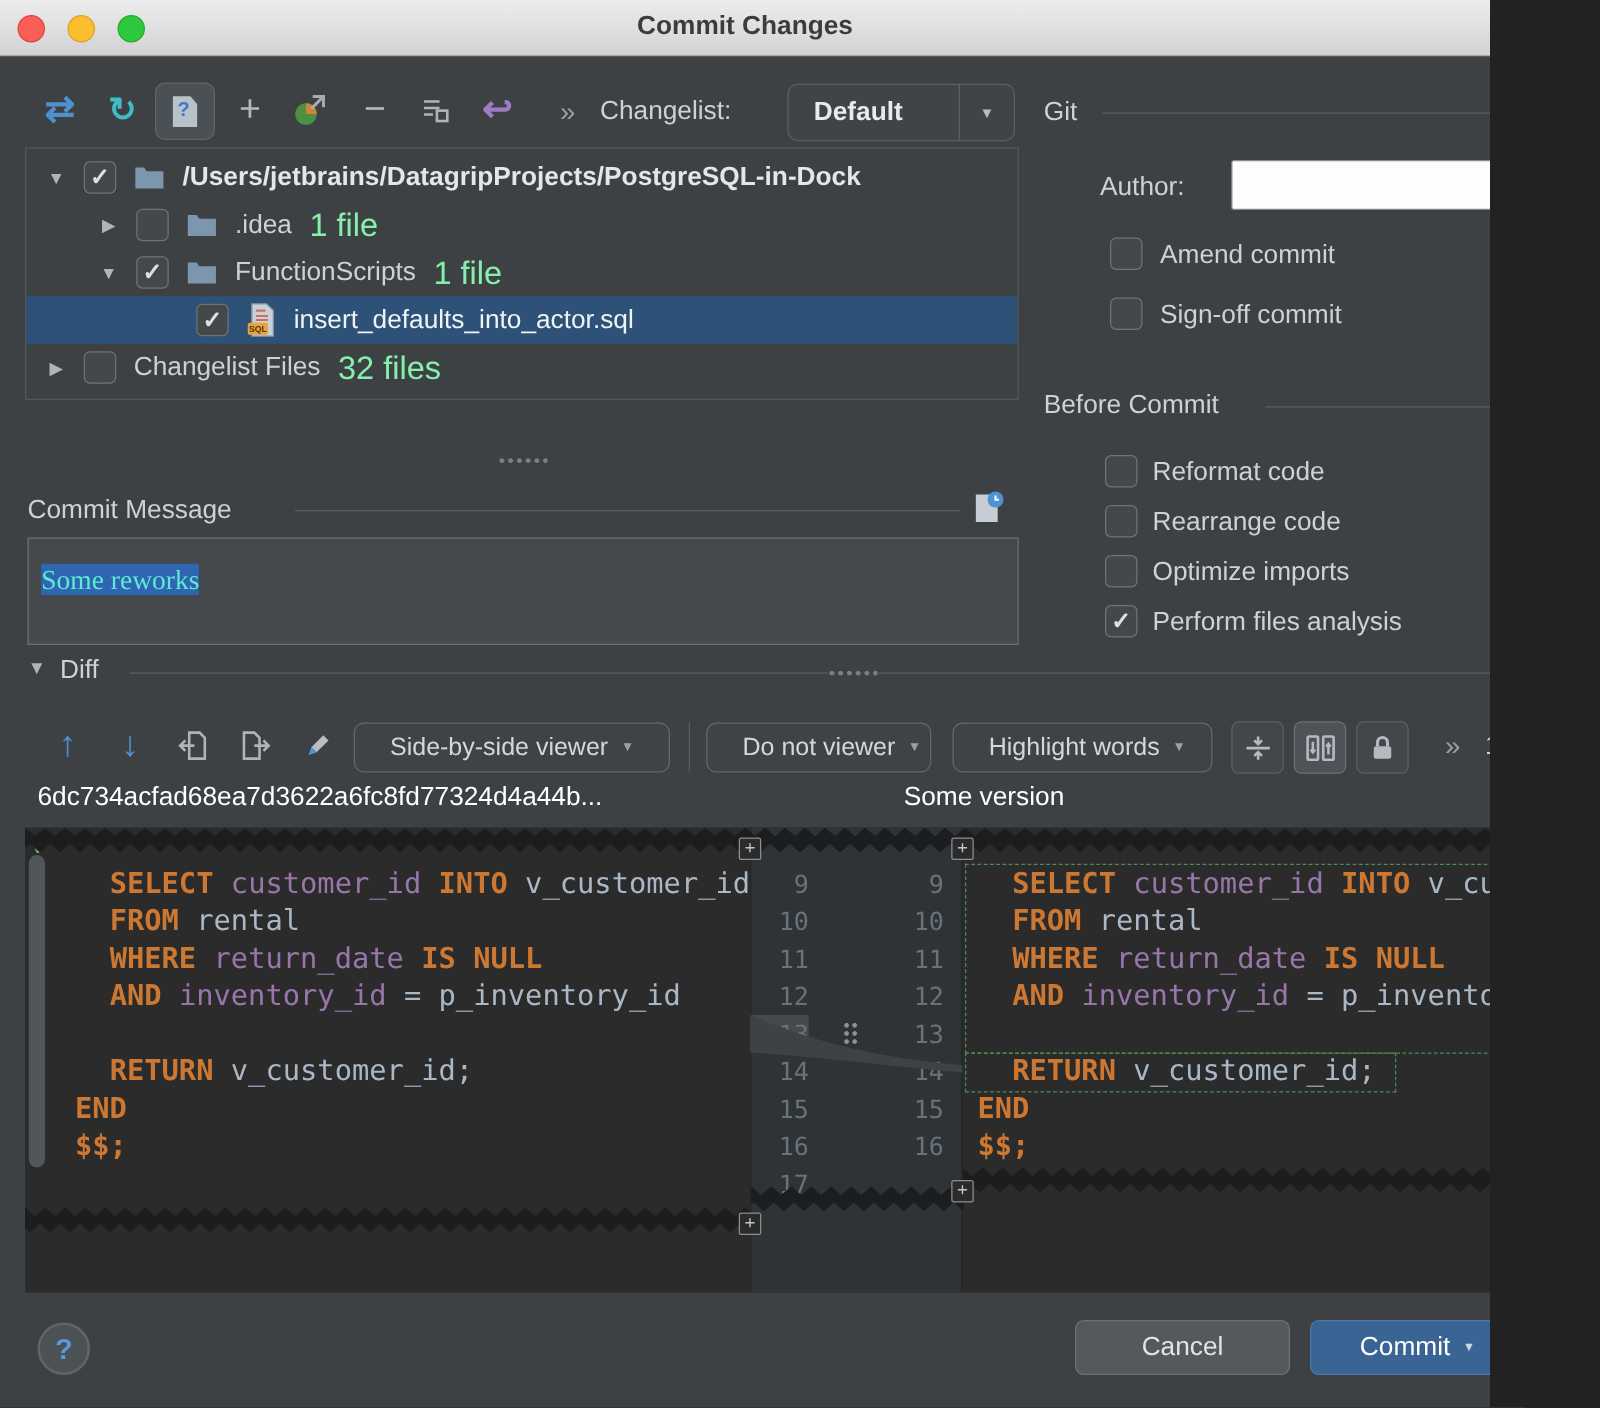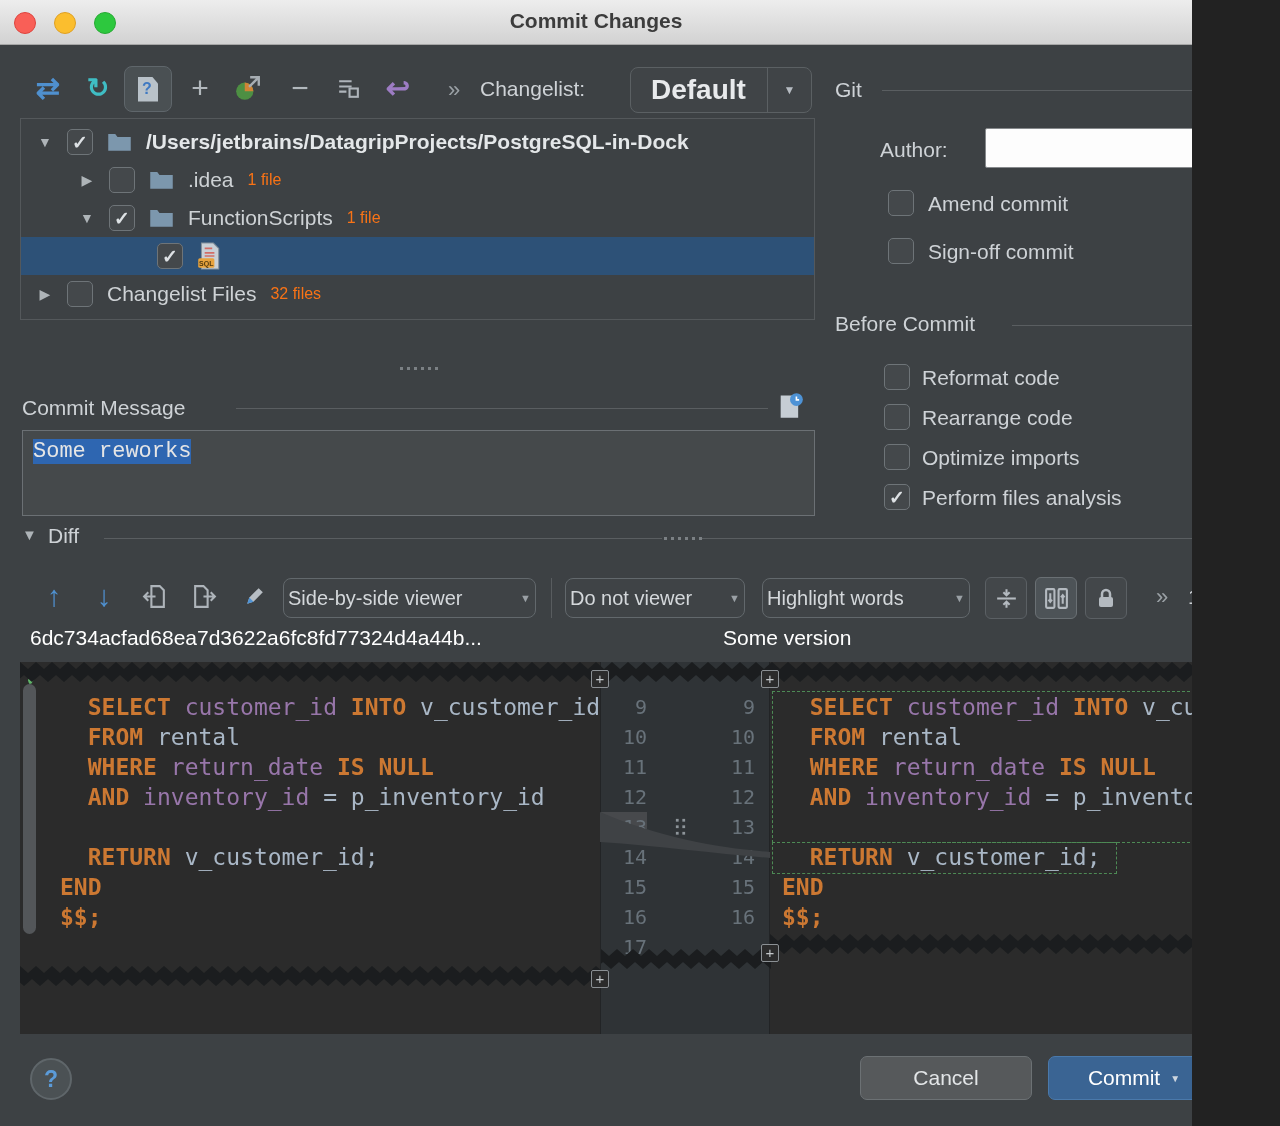--- a/index.html
+++ b/index.html
@@ -14,43 +14,43 @@
 .hline{position:absolute;height:1px;background:#5a5e61}
 .vline{position:absolute;width:1px;background:#585c5f}
 .dots{position:absolute;height:5px;background-image:radial-gradient(circle,#7b8084 1.7px,transparent 1.9px);background-size:7px 5px;background-repeat:repeat-x}
 .ic-btn{position:absolute;width:40px;height:40px;display:flex;align-items:center;justify-content:center}
 .glyph-blue{color:#4f90cf;font-size:29px;font-weight:bold;line-height:1}
 .glyph-cyan{color:#3fbdc4;font-size:27px;font-weight:bold;line-height:1}
 .glyph-gray{color:#b2b8bd;font-size:30px;line-height:1}
 .glyph-violet{color:#9d7cc4;font-size:29px;font-weight:bold;line-height:1}
 .chev{position:absolute;font-size:22px;color:#9aa0a5}
 
-.dd{position:absolute;height:40px;border:1px solid #62686c;border-radius:8px;background:#3f4346;display:flex;align-items:center;justify-content:space-between;padding:0 4px}
+.dd{position:absolute;height:40px;border:1px solid #62686c;border-radius:8px;background:#3f4346;display:flex;align-items:center;justify-content:space-between;padding:0 28px}
 .dd .t{font-size:20px;color:#d4d8db;white-space:nowrap}
 .dd .a{font-size:11px;color:#9aa0a5;margin-left:10px}
 
 .combo{position:absolute;left:630px;top:67px;width:182px;height:46px;border:1px solid #5b6063;border-radius:8px;background:#404447;display:flex}
-.combo .val{flex:1;display:flex;align-items:center;padding-left:20px;font-size:28px;font-weight:bold;color:#e8eaec}
+.combo .val{flex:1;display:flex;align-items:center;padding-left:20px;font-size:21px;font-weight:bold;color:#e8eaec}
 .combo .arrbox{width:44px;border-left:1px solid #5b6063;display:flex;align-items:center;justify-content:center;font-size:12px;color:#b6bcc2}
 
 .cb{width:26px;height:26px;border:1.5px solid #6e7478;border-radius:5px;background:#44484b;display:inline-flex;align-items:center;justify-content:center;flex:none}
 .cb .mark{display:none;color:#dde1e4;font-size:19px;font-weight:bold;line-height:1}
 .cb.checked .mark{display:inline}
 .cb-abs{position:absolute}
 
 .tree{position:absolute;left:20px;top:118px;width:795px;height:202px;border:1px solid #54585b;background:#3d4144}
 .trow{position:absolute;left:0;width:100%;height:38px;display:flex;align-items:center;gap:14px}
 .trow .arr{width:16px;font-size:14px;color:#aeb4b8;text-align:center;flex:none}
 .trow .lbl{font-size:21px;color:#ced2d5;white-space:nowrap}
 .trow .lbl.bold{font-weight:bold;color:#e4e7e9}
-.trow .sfx{font-size:16px;color:#f97316;white-space:nowrap}
+.trow .sfx{font-size:26px;color:#86efac;white-space:nowrap}
 .trow.sel{background:#2d5177}
 .trow.sel .lbl{color:#f0f3f6}
 
-.msgbox{position:absolute;left:22px;top:430px;width:793px;height:86px;background:#45494b;border:1px solid #6b7074;padding:8px 10px;font-family:Liberation Mono, monospace;font-size:22px;color:#e5e5e5}
+.msgbox{position:absolute;left:22px;top:430px;width:793px;height:86px;background:#45494b;border:1px solid #6b7074;padding:20px 10px;font-family:Liberation Serif, serif;font-size:22px;color:#5eead4}
 .msgbox .sel{background:#2e66b1}
 
 .input{position:absolute;background:#fdfdfd;border:1px solid #86898c;border-radius:2px;font-size:20px;padding:0 8px;color:#222}
 
 .diffbody{position:absolute;left:20px;top:662px;width:1260px;height:372px;background:#2b2b2b;font-family:"DejaVu Sans Mono",monospace}
 .pane{position:absolute;top:0;height:100%;overflow:hidden}
 .pane.pleft{left:0;width:580px}
 .pane.pright{left:750px;width:510px}
 .gutterc{position:absolute;left:580px;top:0;width:170px;height:100%;background:#2f3336;border-left:1px solid #222426;border-right:1px solid #222426}
 .codewrap{position:absolute;top:30px;left:0;width:100%}
@@ -174,20 +174,21 @@
     <div class="trow sel" style="top:118px;padding-left:136px">
       <span class="cb checked">
           <span class="mark">✓</span>
         </span>
       <svg width="24" height="28" viewBox="0 0 22 26">
         <path d="M4 1 h11 l5 5 v19 h-16 z" fill="#c9d0d6" stroke="#85919b"></path>
         <path d="M7 6 h7 M7 10 h9 M7 13 h9" stroke="#d26d66" stroke-width="1.6"></path>
         <rect x="1" y="15" width="15" height="9" rx="1.5" fill="#e8a33d"></rect>
         <text x="8.5" y="22" font-size="6.5" font-weight="bold" fill="#503a10" text-anchor="middle" font-family="Liberation Sans, sans-serif">SQL</text>
       </svg>
+      <span class="lbl">insert_defaults_into_actor.sql</span>
     </div>
     <div class="trow" style="top:156px;padding-left:16px">
       <span class="arr">▶</span>
       <span class="cb"></span>
       <span class="lbl">Changelist Files</span>
       <span class="sfx">32 files</span>
     </div>
   </div>
 
   <span class="label" style="left:835px;top:78px">Git</span>

